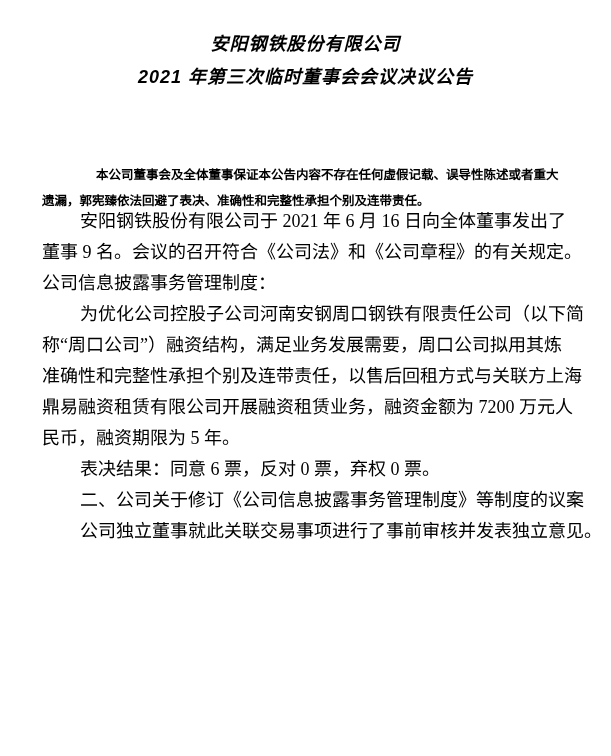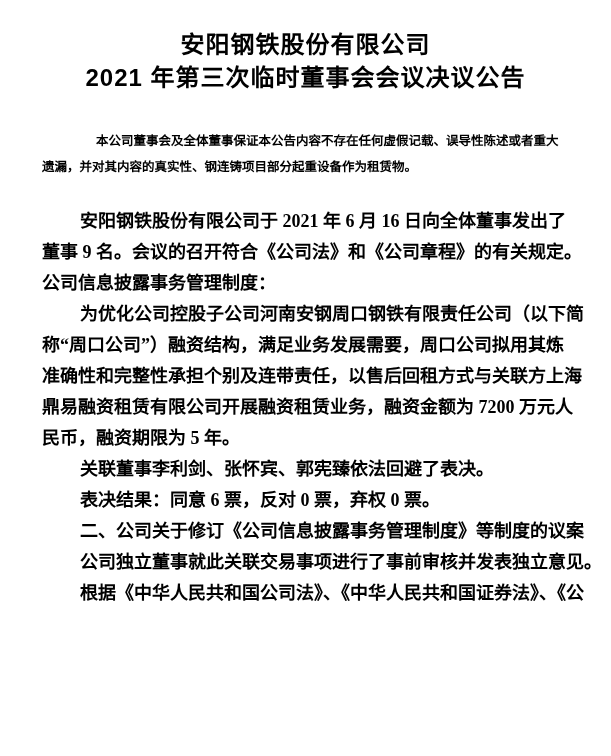--- a/index.html
+++ b/index.html
@@ -18,85 +18,84 @@
   .titles {
     position: absolute;
     top: 28px;
     left: 0;
     width: 611px;
     text-align: center;
     font-family: "Liberation Sans", "DejaVu Sans", sans-serif;
     font-weight: 700;
   }
   .title-line {
-    font-size: 24px;
+    font-size: 18px;
     line-height: 33px;
     letter-spacing: 1px;
     white-space: nowrap;
+    font-style: italic;
   }
   .disclaimer {
     position: absolute;
     top: 128px;
     left: 42px;
     width: 530px;
     font-family: "Liberation Sans", "DejaVu Sans", sans-serif;
     font-weight: 700;
     font-size: 12.5px;
     line-height: 26px;
   }
   .disclaimer .dline {
     white-space: nowrap;
   }
   .disclaimer .dline.indent {
     padding-left: 54px;
+    margin-top: 34px;
   }
   .doc-body {
     position: absolute;
     top: 206px;
     left: 42px;
     width: 532px;
     font-family: "Liberation Serif", "DejaVu Serif", serif;
     font-size: 18px;
     line-height: 31px;
   }
   .doc-body .bline {
     height: 31px;
     white-space: nowrap;
-    font-weight: bold;
   }
   .doc-body .bline.indent {
     padding-left: 38px;
   }
 </style>
 </head>
 <body>
 
 <div class="page">
 
   <div class="titles">
     <div class="title-line">安阳钢铁股份有限公司</div>
     <div class="title-line">2021 年第三次临时董事会会议决议公告</div>
   </div>
 
   <div class="disclaimer">
 
   <div class="dline indent">本公司董事会及全体董事保证本公告内容不存在任何虚假记载、误导性陈述或者重大</div>
-      <div class="dline">遗漏，并对其内容的真实性、钢连铸项目部分起重设备作为租赁物。</div>
+      <div class="dline">遗漏，郭宪臻依法回避了表决、准确性和完整性承担个别及连带责任。</div>
     </div>
 
   <div class="doc-body">
 
   <div class="bline indent">安阳钢铁股份有限公司于 2021 年 6 月 16 日向全体董事发出了</div>
       <div class="bline">董事 9 名。会议的召开符合《公司法》和《公司章程》的有关规定。</div>
       <div class="bline">公司信息披露事务管理制度：</div>
       <div class="bline indent">为优化公司控股子公司河南安钢周口钢铁有限责任公司（以下简</div>
       <div class="bline">称“周口公司”）融资结构，满足业务发展需要，周口公司拟用其炼</div>
       <div class="bline">准确性和完整性承担个别及连带责任，以售后回租方式与关联方上海</div>
       <div class="bline">鼎易融资租赁有限公司开展融资租赁业务，融资金额为 7200 万元人</div>
       <div class="bline">民币，融资期限为 5 年。</div>
-      <div class="bline indent">关联董事李利剑、张怀宾、郭宪臻依法回避了表决。</div>
       <div class="bline indent">表决结果：同意 6 票，反对 0 票，弃权 0 票。</div>
       <div class="bline indent">二、公司关于修订《公司信息披露事务管理制度》等制度的议案</div>
       <div class="bline indent">公司独立董事就此关联交易事项进行了事前审核并发表独立意见。</div>
-      <div class="bline indent">根据《中华人民共和国公司法》、《中华人民共和国证券法》、《公</div>
     </div>
 
 </div>
 
 </body></html>

